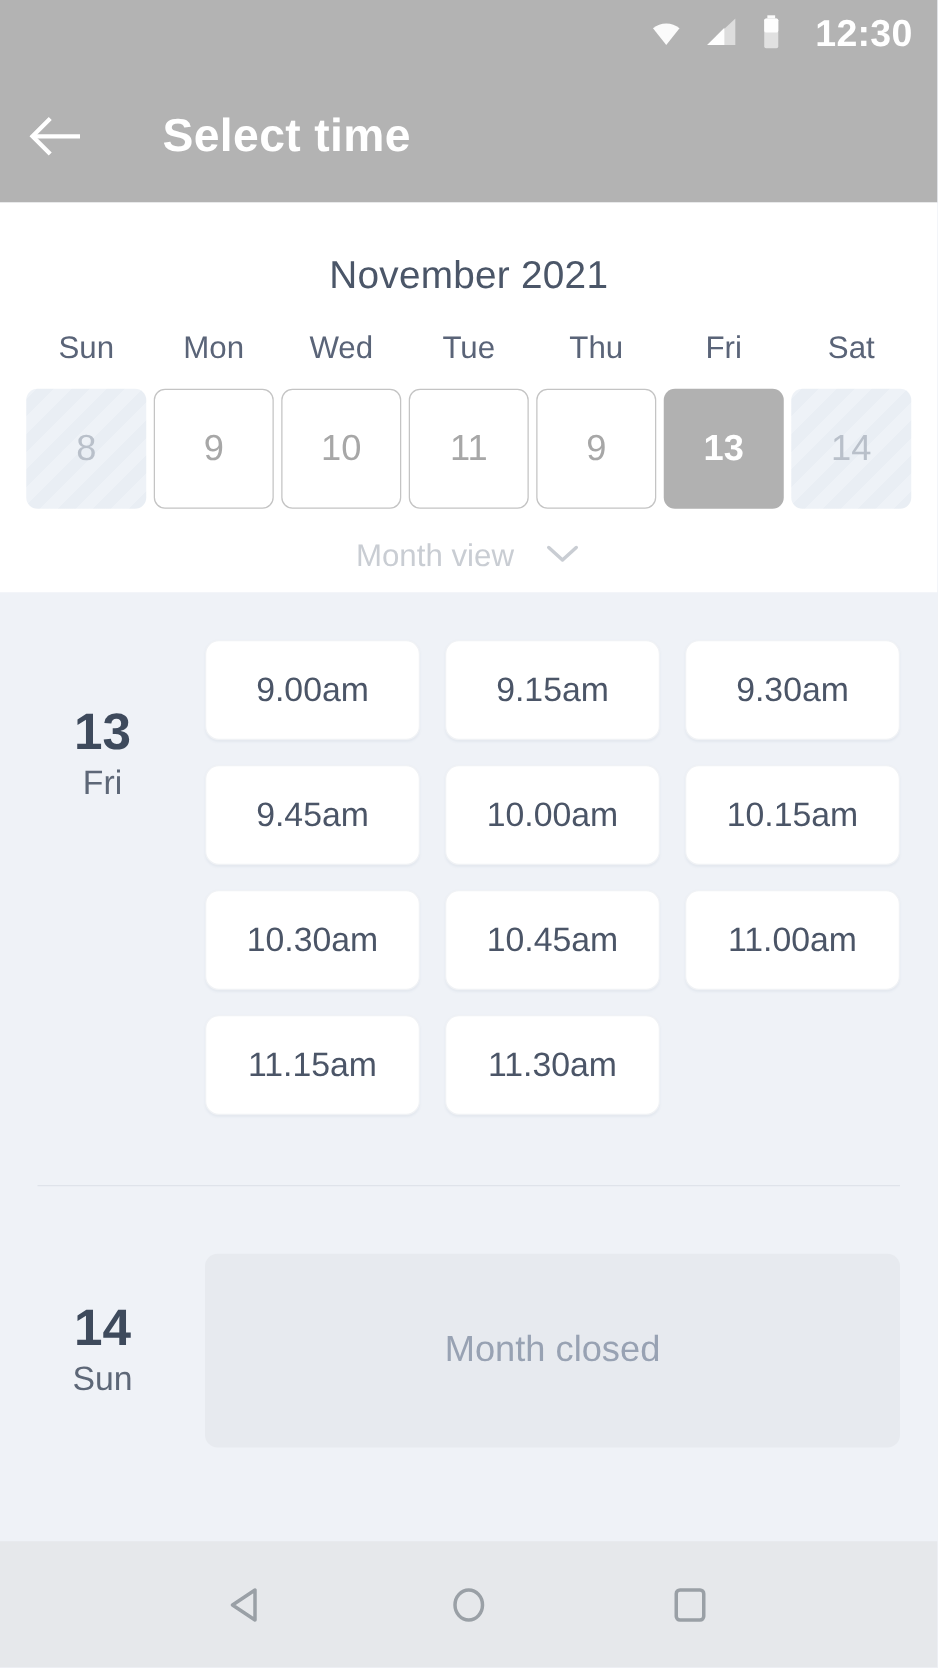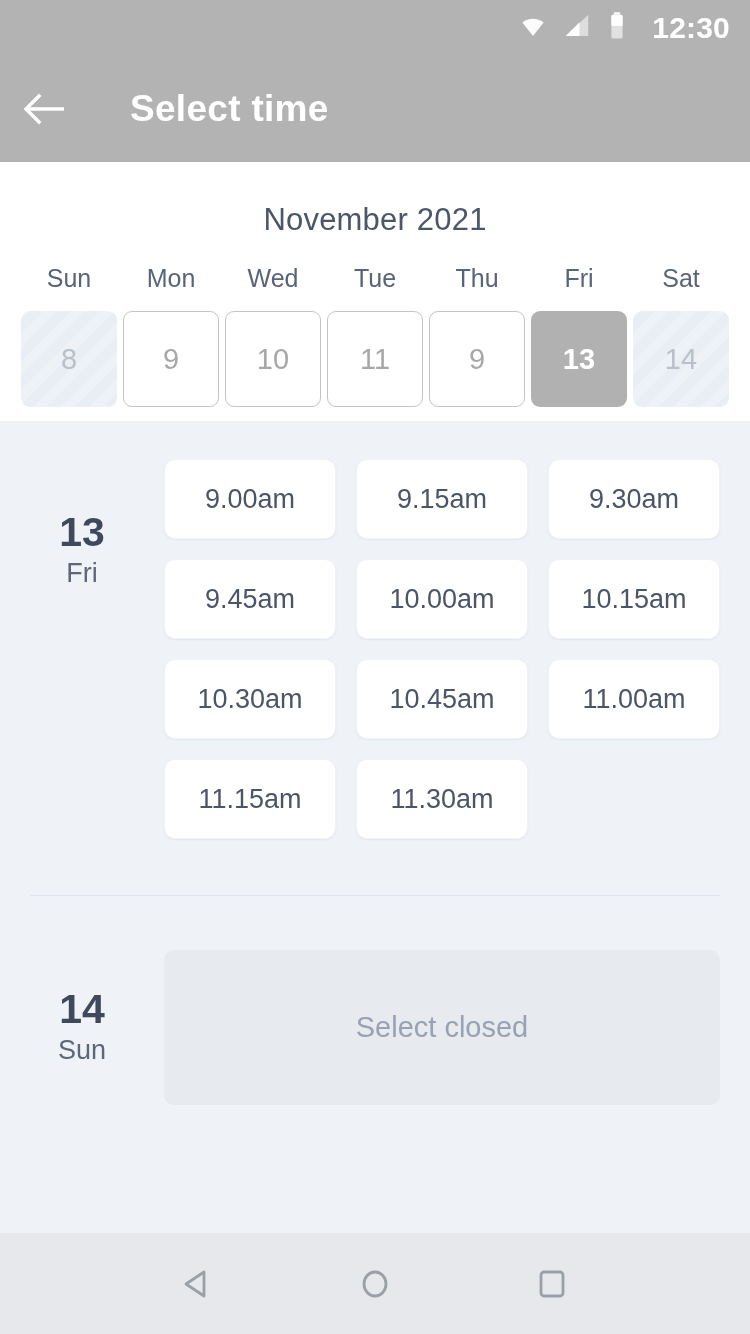--- a/index.html
+++ b/index.html
@@ -308,20 +308,28 @@
         <div class="day-cell enabled">9</div>
       </div>
       <div class="day-cell-wrap">
         <div class="day-cell selected">13</div>
       </div>
       <div class="day-cell-wrap">
         <div class="day-cell disabled">14</div>
       </div>
     </div>
 
+    <div class="month-view-row">
+      <span class="month-view-label">Month view</span>
+      <span>
+        <svg width="30" height="18" viewBox="0 0 30 18">
+          <polyline points="4,4 15,14 26,4" fill="none" stroke="#c9cdd3" stroke-width="2.8" stroke-linecap="round" stroke-linejoin="round"></polyline>
+        </svg>
+      </span>
+    </div>
   </div>
 
   <div class="schedule">
 
     <div class="day-group">
       <div class="day-label">
         <div class="day-num">13</div>
         <div class="day-dow">Fri</div>
       </div>
       <div class="slots">
@@ -339,21 +347,21 @@
       </div>
     </div>
 
     <div class="divider"></div>
 
     <div class="closed-group">
       <div class="day-label">
         <div class="day-num">14</div>
         <div class="day-dow">Sun</div>
       </div>
-      <div class="closed-panel">Select closed</div>
+      <div class="closed-panel">Month closed</div>
     </div>
 
   </div>
 
   <div class="nav-bar">
     <div class="nav-btn">
       <svg width="44" height="44" viewBox="0 0 44 44">
         <polygon points="28,10 28,34 10,22" fill="none" stroke="#9aa0a6" stroke-width="2.8" stroke-linejoin="round"></polygon>
       </svg>
     </div>

